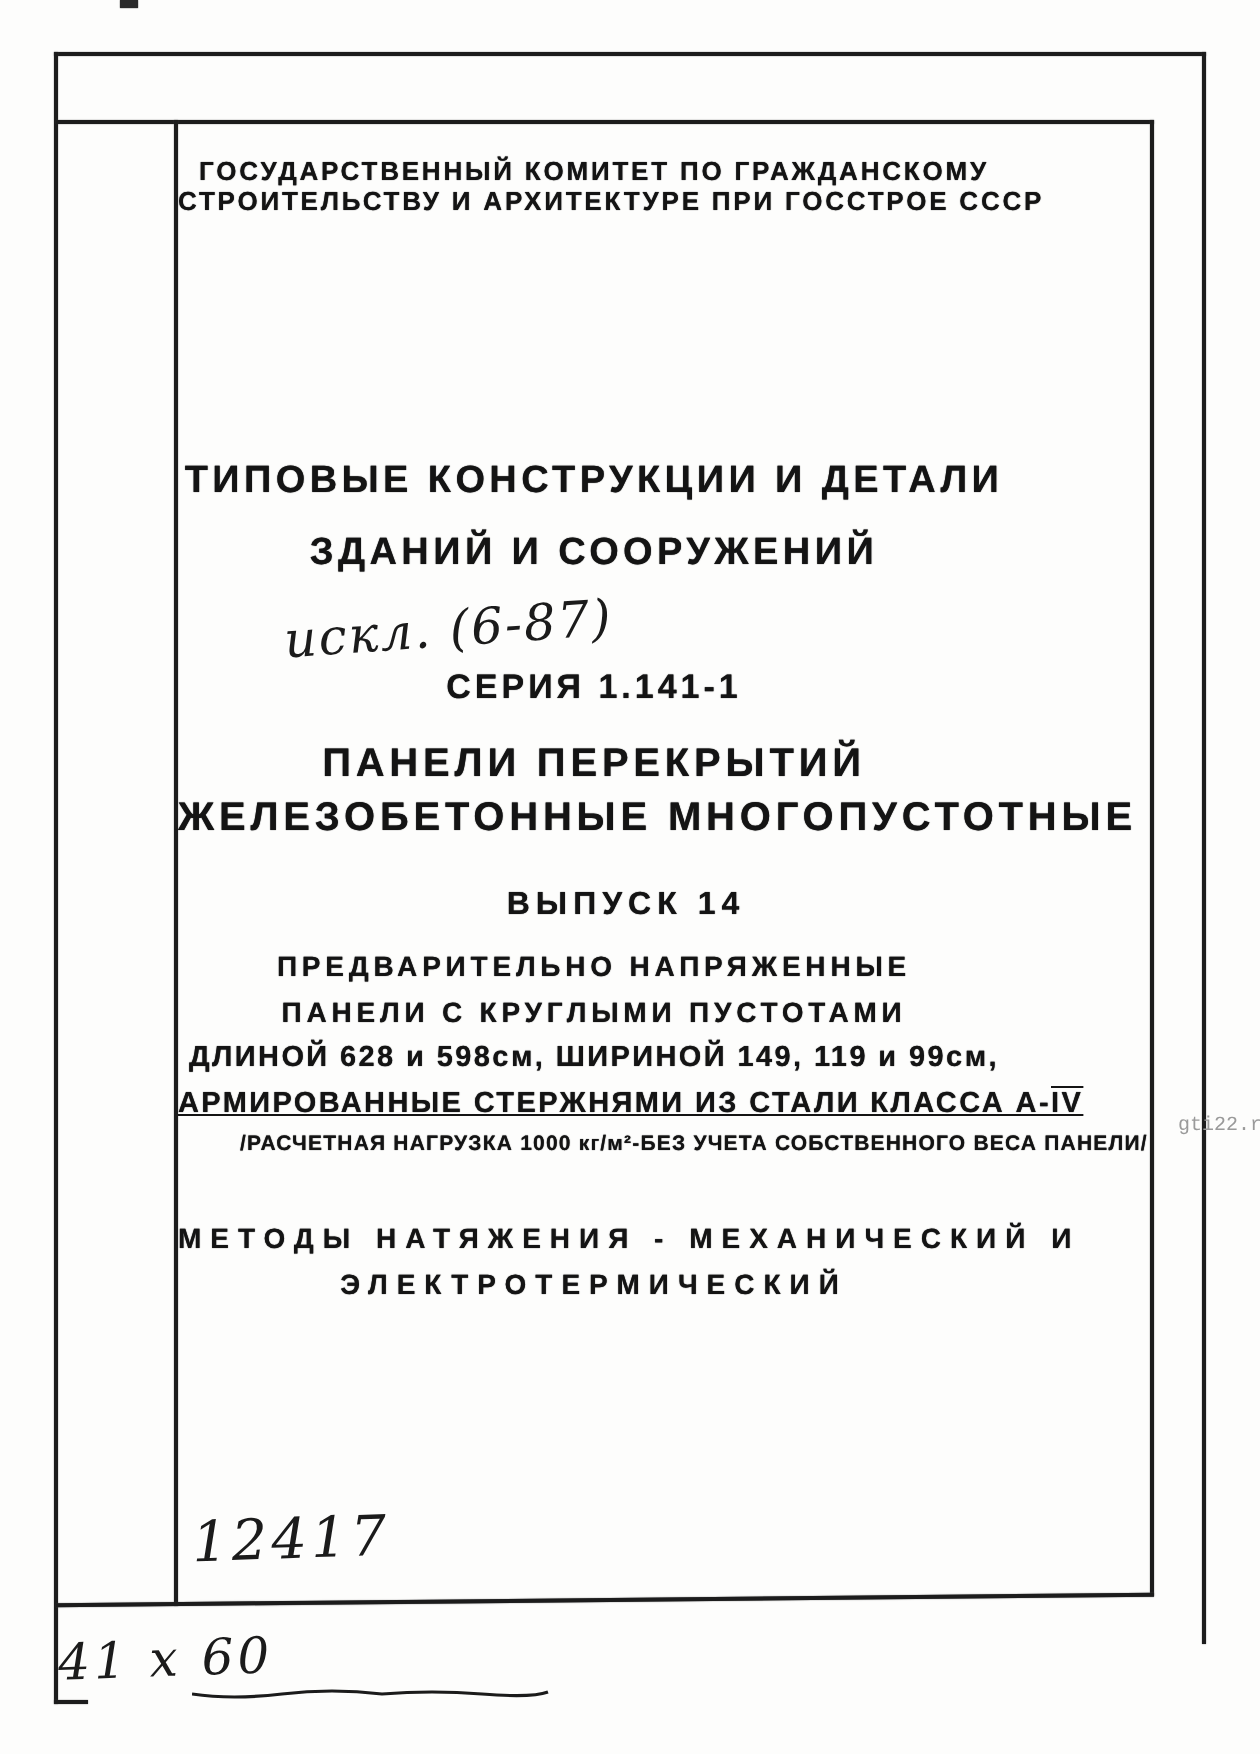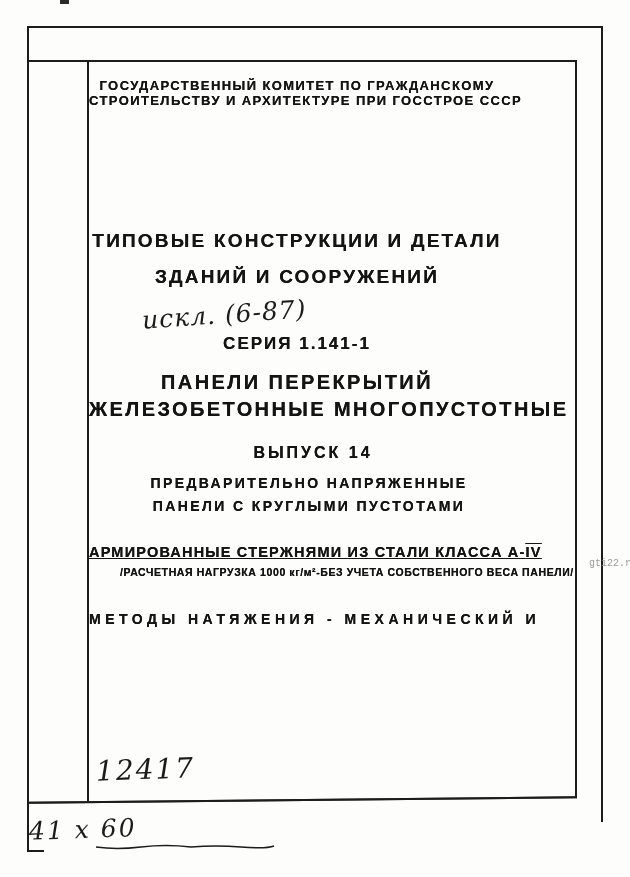--- a/index.html
+++ b/index.html
@@ -50,21 +50,21 @@
   .hdr1     { top: 77px; }
   .hdr2     { top: 92px; }
   .title    { font-size: 19px; letter-spacing: 2.2px; }
   .title1   { top: 230px; }
   .title2   { top: 266px; }
   .seria    { top: 334px; font-size: 17px; letter-spacing: 2px; }
   .panel    { font-size: 20px; letter-spacing: 2.4px; }
   .panel1   { top: 371px; }
   .panel2   { top: 398px; }
   .vypusk   { top: 444px; font-size: 16px; letter-spacing: 3px; padding-left: 16px; }
-  .pre      { font-size: 14px; letter-spacing: 2.4px; padding-left: 12px; }
+  .pre      { font-size: 14px; letter-spacing: 2.4px; }
   .pre1     { top: 475px; }
   .pre2     { top: 498px; }
   .dim      { font-size: 14.5px; letter-spacing: 1.2px; }
   .dim1     { top: 521px; }
   .dim2     { top: 544px; text-decoration: underline; }
   .ovl      { text-decoration: overline; }
   .footnote { top: 566px; font-size: 10.5px; letter-spacing: 0.6px; padding-left: 31px; }
   .methods  { font-size: 14px; letter-spacing: 4.5px; }
   .methods1 { top: 611px; }
   .methods2 { top: 634px; }
@@ -118,24 +118,26 @@
 
   <div class="txt seria">СЕРИЯ 1.141-1</div>
 
   <div class="txt panel panel1">ПАНЕЛИ ПЕРЕКРЫТИЙ</div>
   <div class="txt panel panel2">ЖЕЛЕЗОБЕТОННЫЕ МНОГОПУСТОТНЫЕ</div>
 
   <div class="txt vypusk">ВЫПУСК 14</div>
 
   <div class="txt pre pre1">ПРЕДВАРИТЕЛЬНО НАПРЯЖЕННЫЕ</div>
   <div class="txt pre pre2">ПАНЕЛИ С КРУГЛЫМИ ПУСТОТАМИ</div>
+  <div class="txt dim dim1">ДЛИНОЙ 628 и 598см, ШИРИНОЙ 149, 119 и 99см,</div>
   <div class="txt dim dim2"><span>АРМИРОВАННЫЕ СТЕРЖНЯМИ ИЗ СТАЛИ КЛАССА А-</span><span class="ovl">IV</span></div>
   <div class="txt footnote">/РАСЧЕТНАЯ НАГРУЗКА 1000 кг/м²-БЕЗ УЧЕТА СОБСТВЕННОГО ВЕСА ПАНЕЛИ/</div>
 
   <div class="txt methods methods1">МЕТОДЫ НАТЯЖЕНИЯ - МЕХАНИЧЕСКИЙ И</div>
+  <div class="txt methods methods2">ЭЛЕКТРОТЕРМИЧЕСКИЙ</div>
 
   <div class="hand hand-num">12417</div>
 
   <div class="hand hand-size">41 х 60</div>
   <div class="hand-underline">
     <svg width="180" height="14" viewBox="0 0 180 14">
       <path d="M0,9 Q20,12 45,9 T95,9 Q120,7 145,9 T178,8" stroke="#1b1b1b" stroke-width="1.6" fill="none"></path>
     </svg>
   </div>
 

